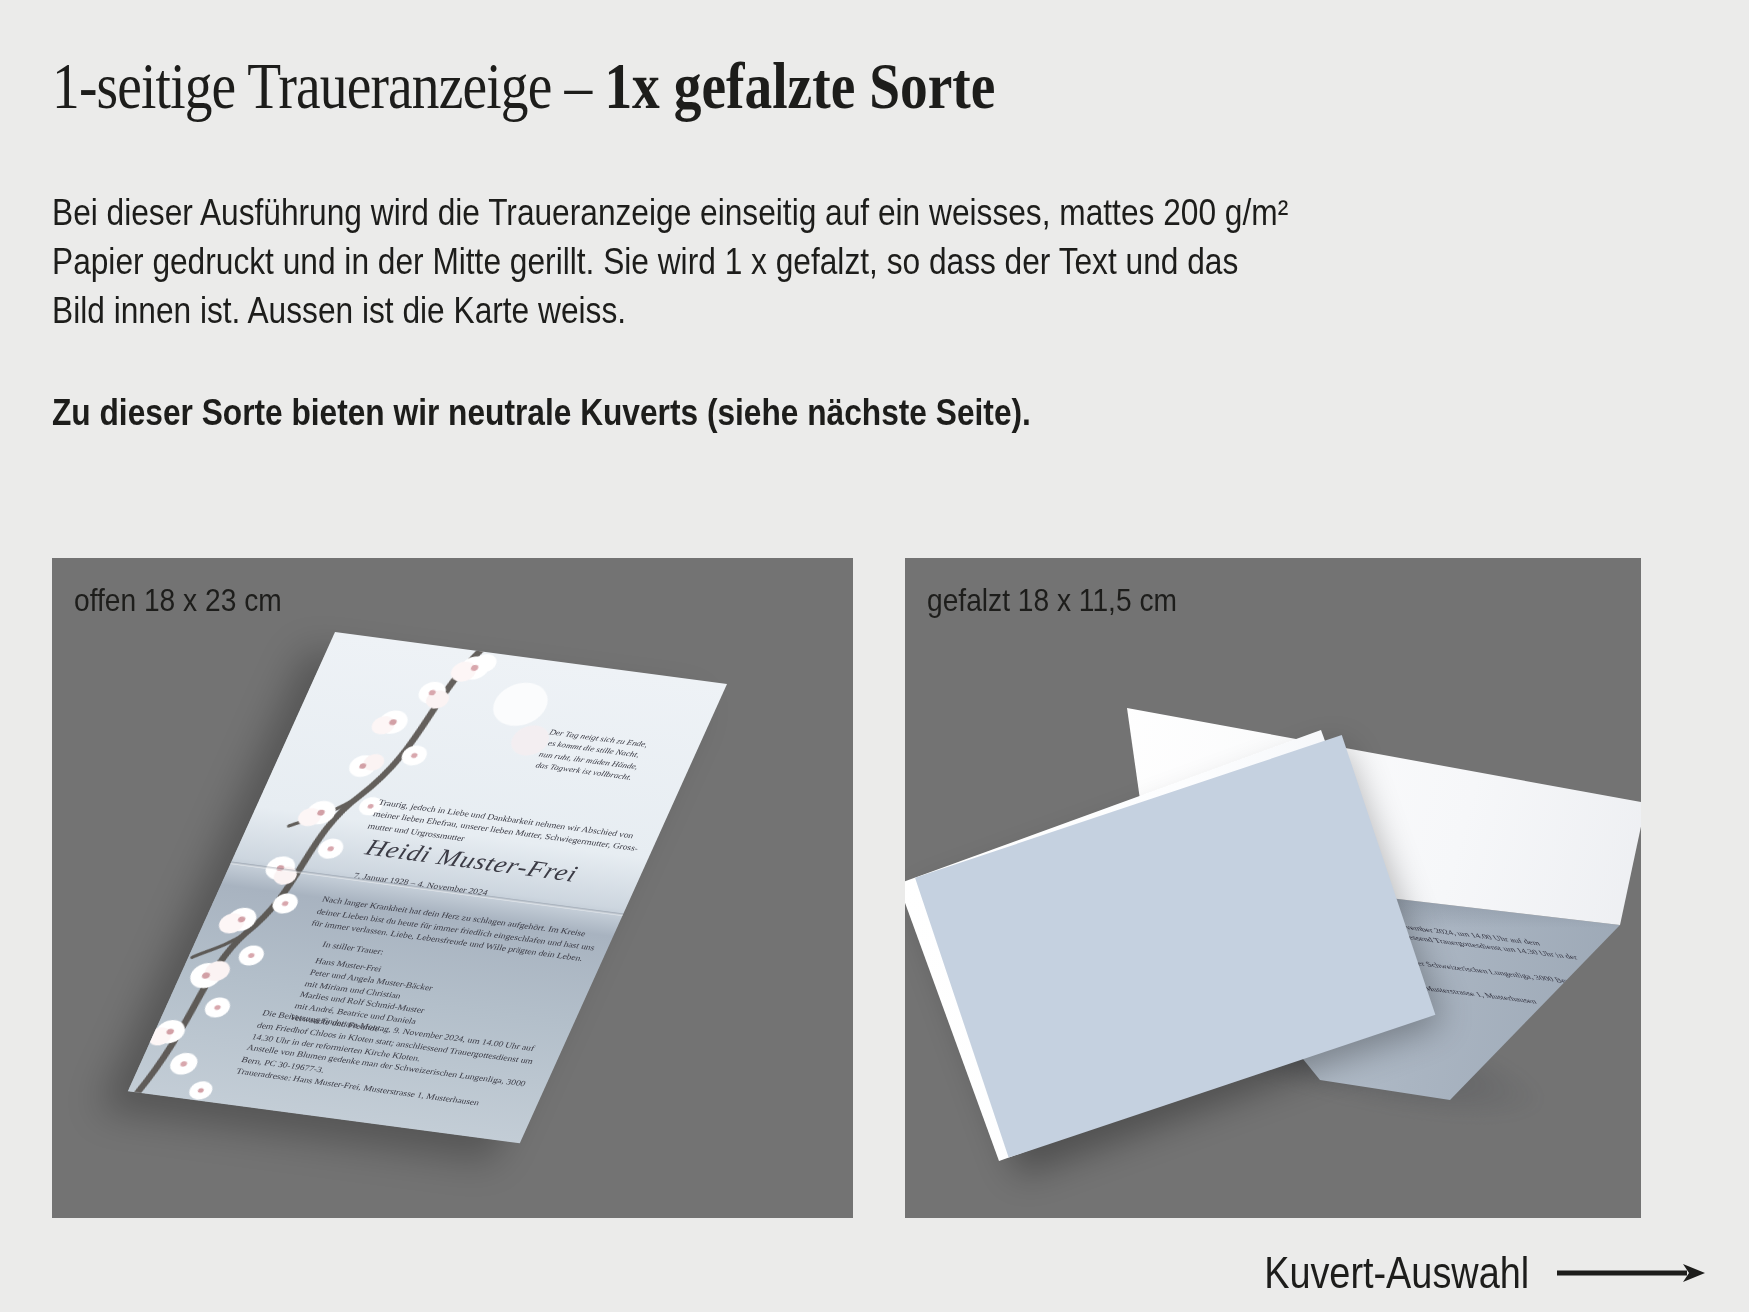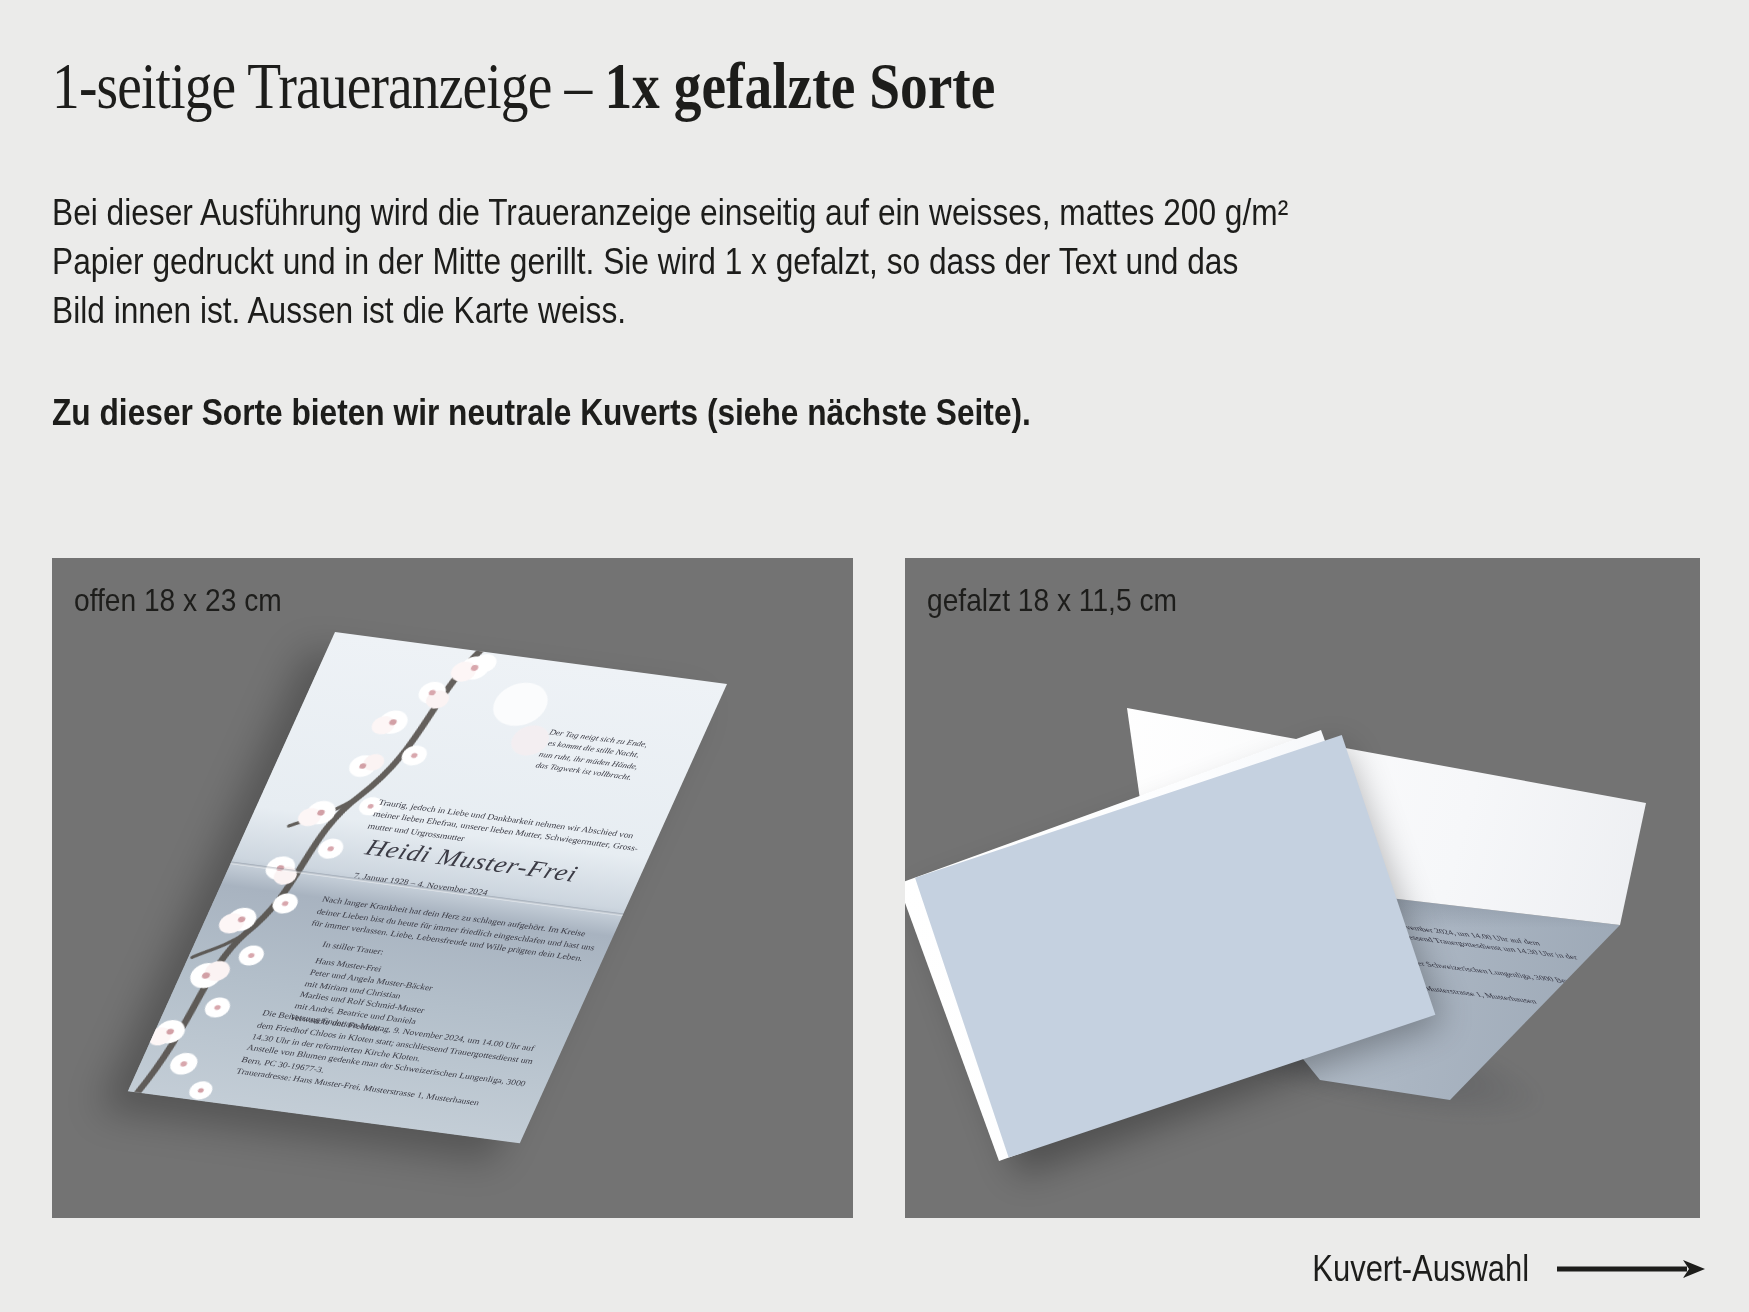--- a/index.html
+++ b/index.html
@@ -36,21 +36,21 @@
     white-space:nowrap;
     transform:scaleX(.88);transform-origin:0 0;
   }
 
   
   .panel{
     position:absolute;top:558px;height:660px;
     background:#737373;overflow:hidden;
   }
   .panel-left{left:52px;width:801px;}
-  .panel-right{left:905px;width:795px;text-decoration:underline;}
+  .panel-right{left:905px;width:736px;text-decoration:underline;}
   .panel-label{
     position:absolute;left:22px;top:24px;
     font-size:32px;color:#1d1d1b;white-space:nowrap;
     transform:scaleX(.88);transform-origin:0 0;
   }
 
   
   .open-card{
     position:absolute;left:283px;top:74px;width:400px;height:560px;
     transform:matrix(0.98,0.13,-0.37,0.82,0,0);
@@ -117,21 +117,21 @@
   .front-card::before{
     content:"";position:absolute;inset:0;z-index:-1;
     transform:translate(14px,6px) rotate(1.5deg);
     background:#c5d1e0;
   }
 
   
   .footer{
     position:absolute;right:44px;top:1248px;
     display:flex;align-items:center;gap:26px;
-    font-size:36px;color:#1d1d1b;cursor:pointer;
+    font-size:44px;color:#1d1d1b;cursor:pointer;
   }
   .footer .label{transform:scaleX(.86);transform-origin:100% 50%;white-space:nowrap;}
 </style>
 </head>
 <body>
 
 <div class="page">
 
   <h1 class="title"><span class="t-reg">1-seitige Traueranzeige – </span><span class="t-bold">1x gefalzte Sorte</span></h1>
 

